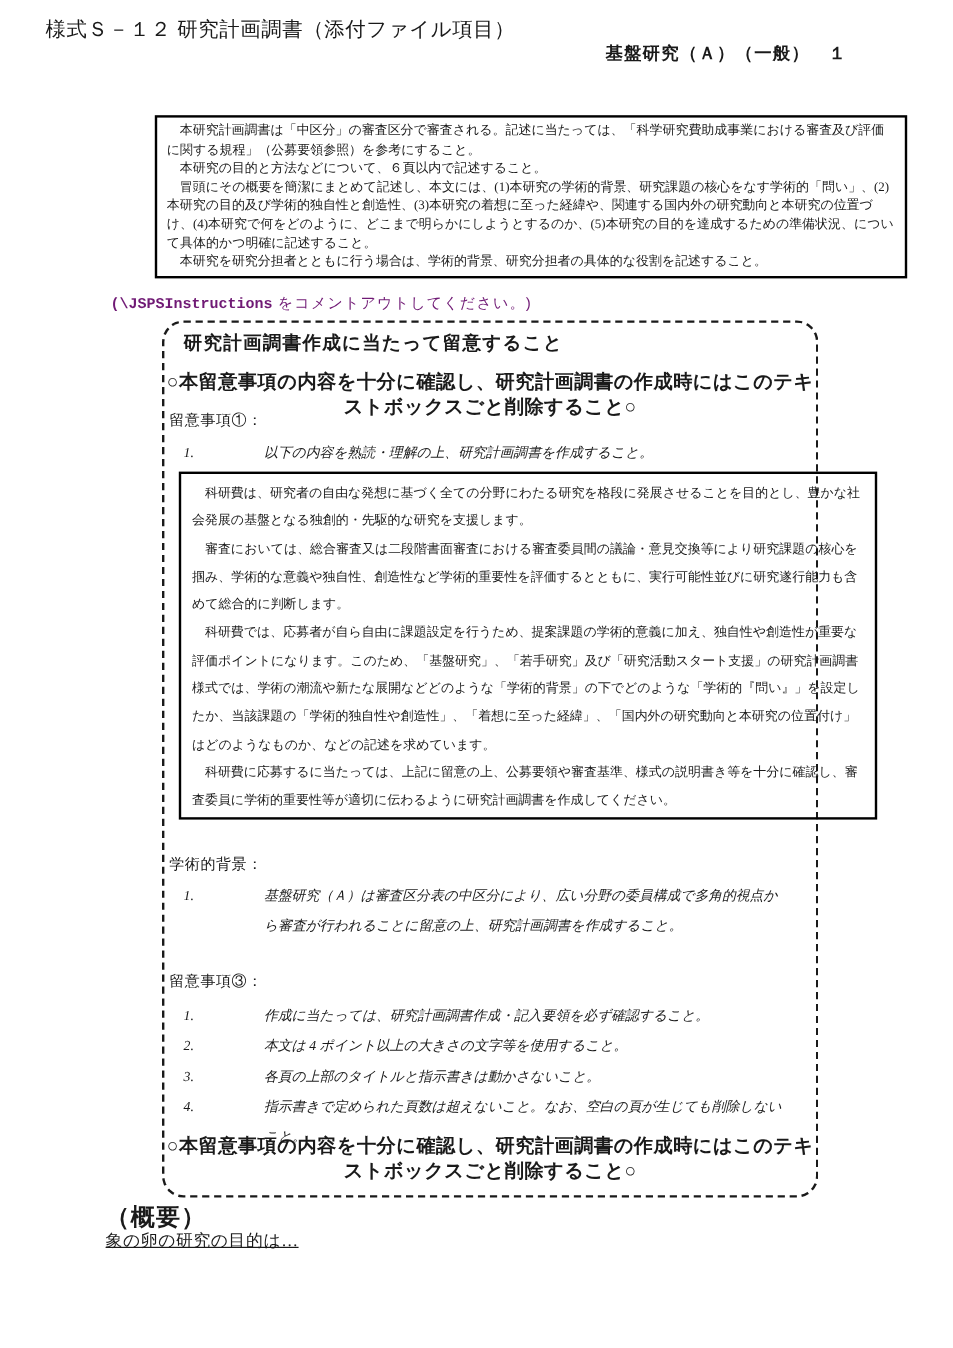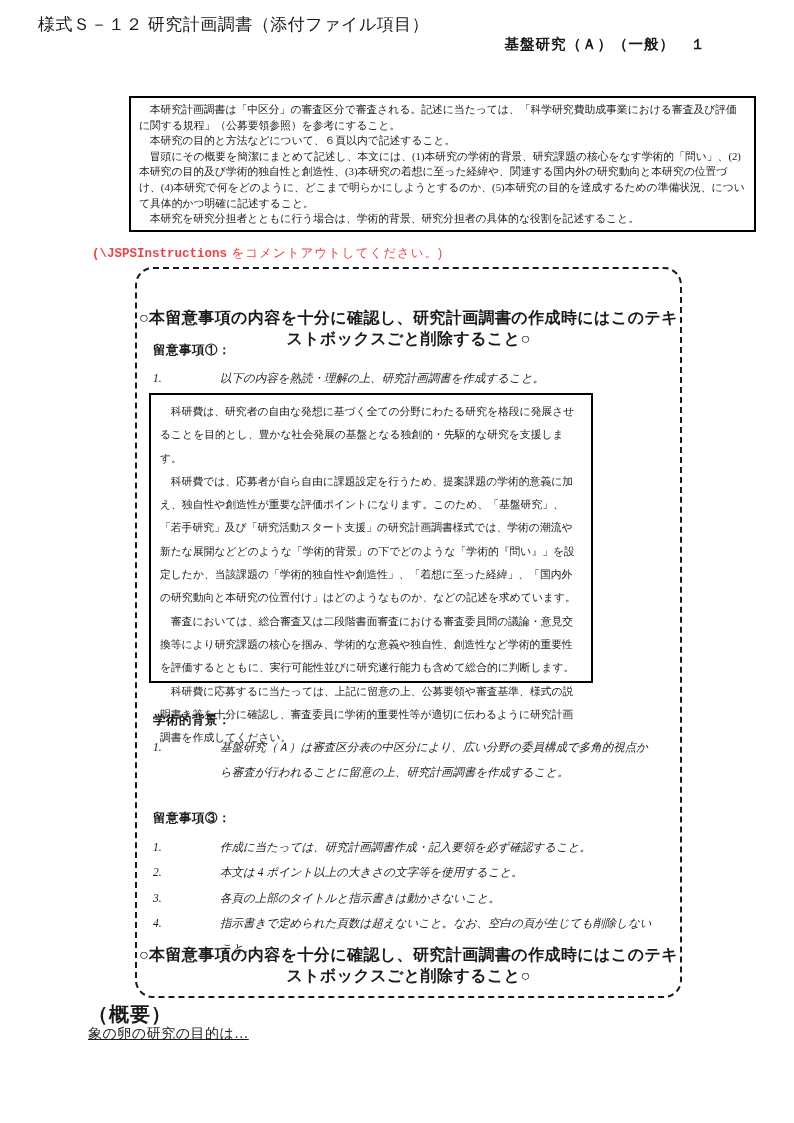--- a/index.html
+++ b/index.html
@@ -32,36 +32,36 @@
 
   .dash-box{
     left:135px;top:267px;width:547px;height:731px;
     box-sizing:border-box;
     border:2px dashed #1a1a1a;border-radius:18px;
   }
   .nb-title{left:16px;top:7px;font-size:15.5px;font-weight:bold;letter-spacing:1px;}
   .nb-banner{left:0;width:100%;text-align:center;font-size:16px;font-weight:bold;letter-spacing:.4px;}
   .nb-banner-top{top:39px;}
   .nb-banner-bottom{top:676px;}
-  .sec-label{left:16px;font-size:12.5px;font-weight:bold;letter-spacing:.5px;}
+  .sec-label{left:4px;font-size:12.5px;font-weight:normal;letter-spacing:.5px;}
   .sec1-label{top:73px;}
   .sec2-label{top:443px;}
   .sec3-label{top:541px;}
 
   .items{left:16px;right:20px;}
   .sec1-items{top:97px;}
   .sec2-items{top:466px;width:505px;}
   .sec3-items{top:566px;}
   .item{display:flex;font-style:italic;font-size:11.5px;line-height:2.2;
         font-family:"Liberation Serif", serif;}
   .item .num{flex:0 0 23px;}
   .item .itext{flex:1 1 auto;margin-left:44px;}
 
   .inner-box{
-    left:12px;top:124px;width:444px;height:290px;
+    left:12px;top:124px;width:582px;height:290px;
     box-sizing:border-box;border:2px solid #000;
     padding:5px 9px;font-size:10.8px;line-height:23.3px;
   }
   .inner-box p{margin:0;}
 
   .sum-label{left:88px;top:1001px;font-size:20px;font-weight:bold;letter-spacing:1px;}
   .sum-body{left:88px;top:1025px;font-size:14px;letter-spacing:.5px;text-decoration:underline;}
 </style>
 </head>
 <body>
@@ -72,40 +72,41 @@
   <div class="abs hdr-right gothic">基盤研究（Ａ）（一般）　１</div>
 
 
   <div class="abs inst-box mincho">
     <p>　本研究計画調書は「中区分」の審査区分で審査される。記述に当たっては、「科学研究費助成事業における審査及び評価に関する規程」（公募要領参照）を参考にすること。</p>
     <p>　本研究の目的と方法などについて、６頁以内で記述すること。</p>
     <p>　冒頭にその概要を簡潔にまとめて記述し、本文には、(1)本研究の学術的背景、研究課題の核心をなす学術的「問い」、(2)本研究の目的及び学術的独自性と創造性、(3)本研究の着想に至った経緯や、関連する国内外の研究動向と本研究の位置づけ、(4)本研究で何をどのように、どこまで明らかにしようとするのか、(5)本研究の目的を達成するための準備状況、について具体的かつ明確に記述すること。</p>
     <p>　本研究を研究分担者とともに行う場合は、学術的背景、研究分担者の具体的な役割を記述すること。</p>
   </div>
 
-  <div class="abs red-comment" style="color: #ef4444;">
+  <div class="abs red-comment" style="color: #701a75;">
     <span class="code">(\JSPSInstructions</span><span class="jp"> をコメントアウトしてください。)</span>
   </div>
 
   <div class="abs dash-box">
 
+    <div class="abs nb-title gothic">研究計画調書作成に当たって留意すること</div>
     <div class="abs nb-banner nb-banner-top gothic">○本留意事項の内容を十分に確認し、研究計画調書の作成時にはこのテキストボックスごと削除すること○</div>
 
     <div class="abs sec-label sec1-label gothic">留意事項①：</div>
     <div class="abs items sec1-items">
       <div class="item">
         <span class="num">1.</span>
         <span class="itext">以下の内容を熟読・理解の上、研究計画調書を作成すること。</span>
       </div>
     </div>
 
     <div class="abs inner-box mincho">
       <p>　科研費は、研究者の自由な発想に基づく全ての分野にわたる研究を格段に発展させることを目的とし、豊かな社会発展の基盤となる独創的・先駆的な研究を支援します。</p>
+      <p>　審査においては、総合審査又は二段階書面審査における審査委員間の議論・意見交換等により研究課題の核心を掴み、学術的な意義や独自性、創造性など学術的重要性を評価するとともに、実行可能性並びに研究遂行能力も含めて総合的に判断します。</p>
       <p>　科研費では、応募者が自ら自由に課題設定を行うため、提案課題の学術的意義に加え、独自性や創造性が重要な評価ポイントになります。このため、「基盤研究」、「若手研究」及び「研究活動スタート支援」の研究計画調書様式では、学術の潮流や新たな展開などどのような「学術的背景」の下でどのような「学術的『問い』」を設定したか、当該課題の「学術的独自性や創造性」、「着想に至った経緯」、「国内外の研究動向と本研究の位置付け」はどのようなものか、などの記述を求めています。</p>
-      <p>　審査においては、総合審査又は二段階書面審査における審査委員間の議論・意見交換等により研究課題の核心を掴み、学術的な意義や独自性、創造性など学術的重要性を評価するとともに、実行可能性並びに研究遂行能力も含めて総合的に判断します。</p>
       <p>　科研費に応募するに当たっては、上記に留意の上、公募要領や審査基準、様式の説明書き等を十分に確認し、審査委員に学術的重要性等が適切に伝わるように研究計画調書を作成してください。</p>
     </div>
 
     <div class="abs sec-label sec2-label gothic">学術的背景：</div>
     <div class="abs items sec2-items">
       <div class="item">
         <span class="num">1.</span>
         <span class="itext">基盤研究（Ａ）は審査区分表の中区分により、広い分野の委員構成で多角的視点から審査が行われることに留意の上、研究計画調書を作成すること。</span>
       </div>
     </div>

